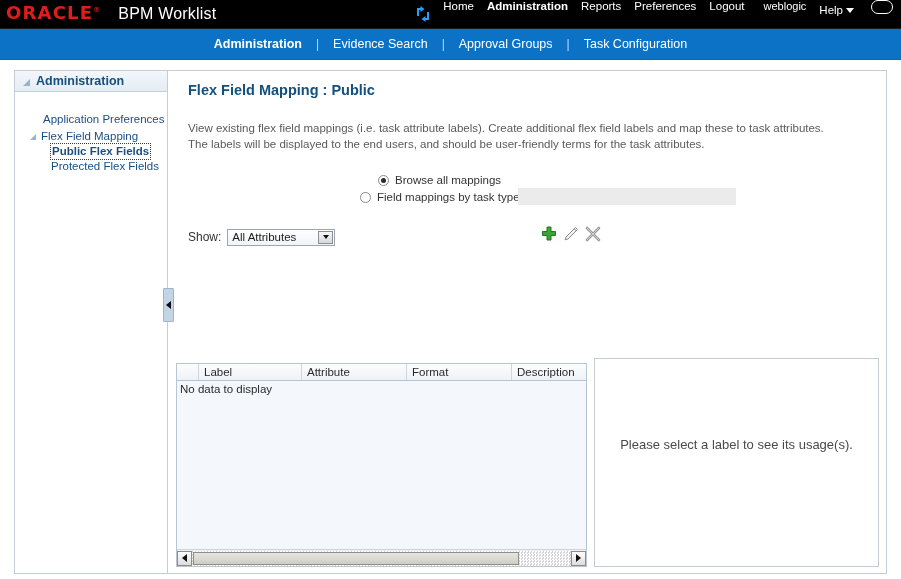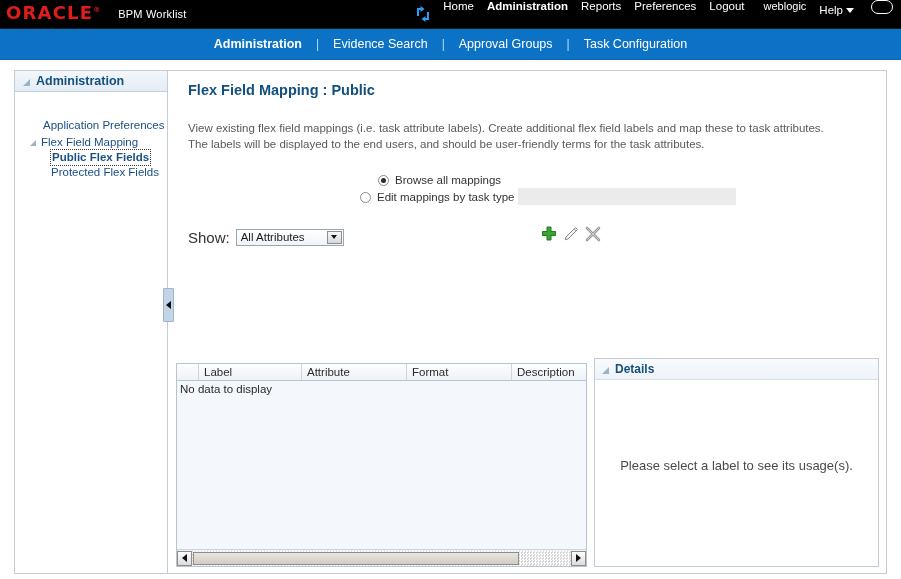--- a/index.html
+++ b/index.html
@@ -38,21 +38,21 @@
     position: relative;
     top: -1px;
   }
   .oracle-logo .tm {
     font-size: 7px;
     vertical-align: super;
     letter-spacing: 0;
   }
   .app-title {
     color: #ffffff;
-    font-size: 11px;
+    font-size: 16px;
     margin-left: 18px;
     letter-spacing: .2px;
   }
   .topnav {
     position: absolute;
     right: 8px;
     top: 0;
     height: 28px;
     display: flex;
     align-items: flex-start;
@@ -162,21 +162,21 @@
     border-bottom: 7px solid #9bb3c8;
     margin-right: 6px;
     position: relative;
     top: 1px;
   }
   .sidebar-header .title {
     color: #14507d;
     font-weight: bold;
     font-size: 12.5px;
   }
-  .sidebar-body { padding-top: 24px; }
+  .sidebar-body { padding-top: 18px; }
   .nav-item {
     display: block;
     color: #1a4f86;
     font-size: 11.5px;
     text-decoration: none;
     padding: 1px 0 1px 28px;
     line-height: 16px;
     white-space: nowrap;
   }
   .nav-group {
@@ -300,21 +300,21 @@
   }
 
   
   .show-row {
     margin-top: 12px;
     display: flex;
     align-items: center;
     position: relative;
     height: 22px;
   }
-  .show-label { font-size: 15px; color: #333333; margin-right: 6px; }
+  .show-label { font-size: 12px; color: #333333; margin-right: 6px; }
   .select-box {
     width: 108px;
     height: 17px;
     border: 1px solid #9aa6b2;
     background: linear-gradient(to bottom, #ffffff 0%, #f0f4f8 100%);
     display: flex;
     align-items: center;
     box-sizing: border-box;
     position: relative;
   }
@@ -554,21 +554,21 @@
 
     <div class="radio-block">
       <div class="radio-row r1">
         <span class="radio">
             <span class="dot"></span>
           </span>
         <span class="radio-label">Browse all mappings</span>
       </div>
       <div class="radio-row r2">
         <span class="radio"></span>
-        <span class="radio-label">Edit mappings by task type</span>
+        <span class="radio-label">Field mappings by task type</span>
       </div>
       <input class="tasktype-input" type="text" disabled="" value="" style="">
     </div>
 
     <div class="show-row">
       <span class="show-label">Show:</span>
       <div class="select-box">
         <span class="val">All Attributes</span>
         <span class="select-btn">
             <span class="c"></span>
@@ -615,21 +615,17 @@
       <span class="sc-track">
         <span class="sc-thumb"></span>
       </span>
       <span class="sc-btn">
           <span class="ra"></span>
         </span>
     </div>
   </div>
 
   <div class="details-panel">
-    <div class="details-header">
-      <span class="tri"></span>
-      <span class="title">Details</span>
-    </div>
     <div class="details-body">
       <div class="details-empty">Please select a label to see its usage(s).</div>
     </div>
   </div>
 </div>
 
 </body></html>

